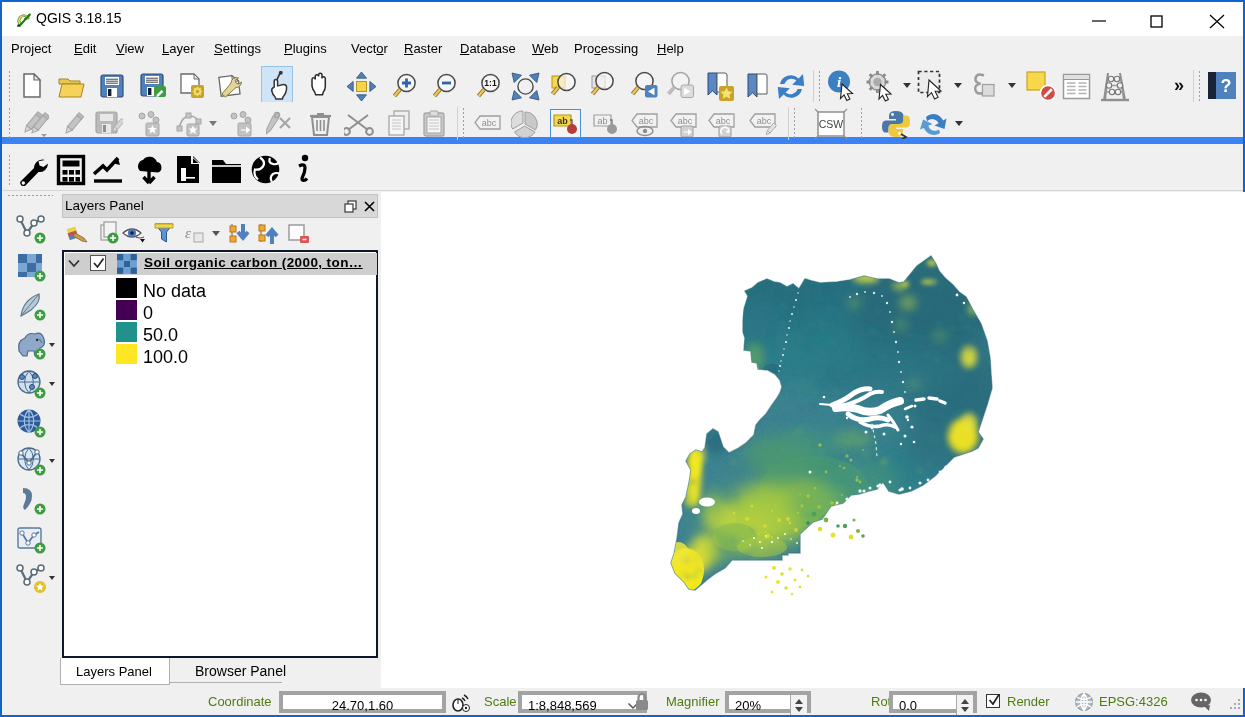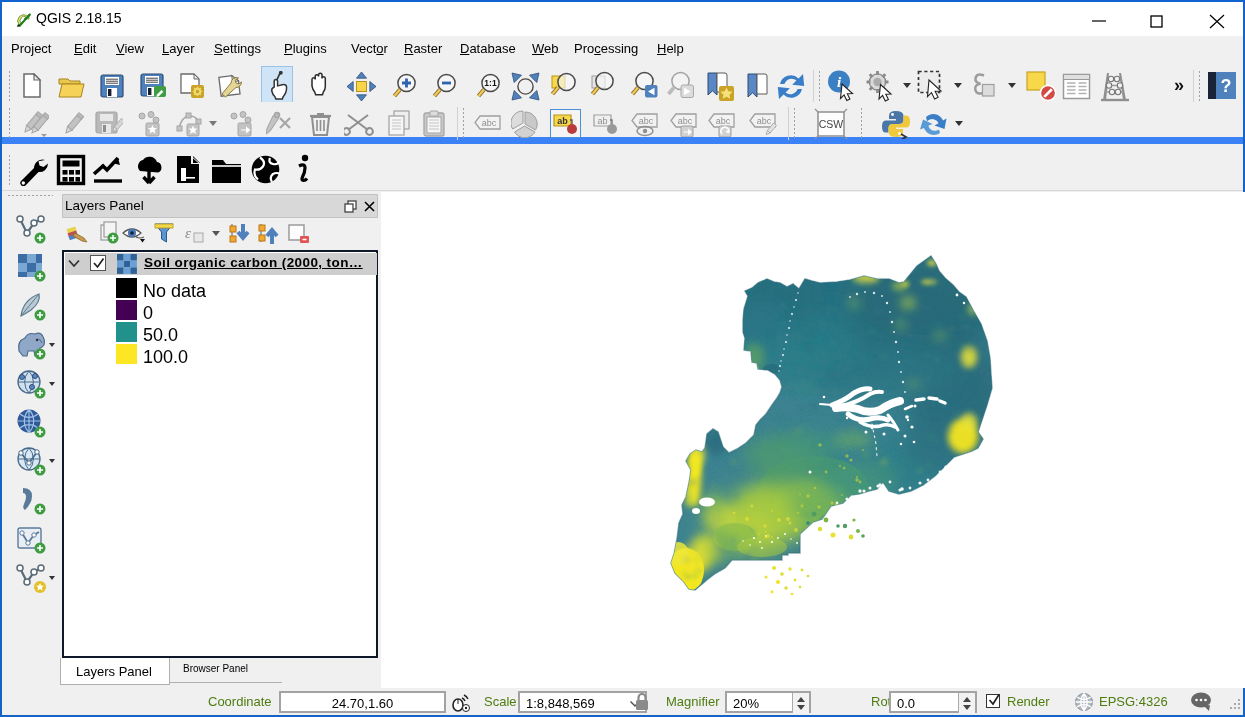--- a/index.html
+++ b/index.html
@@ -20,36 +20,36 @@
 .hgrip{position:absolute;height:3px;background-image:radial-gradient(circle,#9f9f9f 0.9px,transparent 1.1px);background-size:4px 3px}
 .sep{position:absolute;width:1px;background:#d0d0d0}
 .dd{position:absolute;width:0;height:0;border-left:4px solid transparent;border-right:4px solid transparent;border-top:5px solid #333}
 #lefttb{position:absolute;left:0;top:189px;width:57px;height:468px;background:#f0f0f0}
 #dock{position:absolute;left:57px;top:189px;width:322px;height:467px;background:#f0f0f0}
 #dock-title{position:absolute;left:3px;top:3px;width:316px;height:24px;background:#d8d8d8;border:1px solid #c2c2c2}
 #dock-tree{position:absolute;left:3px;top:59px;width:316px;height:408px;background:#fff;border:2px solid #0f172a}
 #canvas{position:absolute;left:379px;top:190px;width:864px;height:496px;background:#fff}
 #tabs{position:absolute;left:57px;top:656px;width:322px;height:31px;background:#f0f0f0}
 #statusbar{position:absolute;left:0;top:687px;width:1241px;height:26px;background:#f0f0f0;font-size:13px}
-.box{background:#fff;border:2px solid #a3a3a3;position:absolute}
+.box{background:#fff;border:4px solid #a3a3a3;position:absolute}
 .sb-label{position:absolute;top:5px;color:#4d7c0f}
 .leg{position:absolute;left:52px;width:21px;height:20px}
 .legt{position:absolute;left:79px;font-size:18px;color:#000}
 .spin{position:absolute;width:0;height:0;border-left:4px solid transparent;border-right:4px solid transparent}
 </style>
 </head>
 <body>
 <div id="win">
 <div id="titlebar">
   <svg class="ic" style="left:13px;top:9px" width="18" height="18" viewBox="0 0 18 18">
     <path d="M4 14 Q1 10 4 6 Q8 2 12 5 L14 3 14 8 9 8 11 6 Q8 4 6 7 Q4 10 6 12 Z" fill="#d7e874" stroke="#5a7a1e" stroke-width="0.7"></path>
     <path d="M3 15 L12 5 L15 2 L16 4 L13 7 L5 16 Z" fill="#1d7c1d"></path>
     <path d="M2 16 L5 15 L3 13 Z" fill="#111"></path>
   </svg>
-  <div id="title-text">QGIS 2.18.15</div>
+  <div id="title-text">QGIS 3.18.15</div>
   <svg class="ic" style="left:1088px;top:12px" width="18" height="14" viewBox="0 0 18 14">
         <line x1="2" y1="7" x2="16" y2="7" stroke="#000" stroke-width="1.2"></line>
       </svg>
   <svg class="ic" style="left:1147px;top:10px" width="16" height="18" viewBox="0 0 16 18">
         <rect x="2" y="4" width="11" height="11" fill="none" stroke="#000" stroke-width="1.3"></rect>
       </svg>
   <svg class="ic" style="left:1206px;top:10px" width="18" height="18" viewBox="0 0 18 18">
         <path d="M2 3 L16 16 M16 3 L2 16" stroke="#000" stroke-width="1.2"></path>
       </svg>
 </div>
@@ -1226,21 +1226,21 @@
         <circle cx="764" cy="575" r="1.5" fill="#e8e232"></circle>
         <circle cx="806" cy="574" r="1.3" fill="#cfdd3a"></circle>
         <circle cx="790" cy="592" r="1.3" fill="#e8e232"></circle>
         <circle cx="800" cy="568" r="1.4" fill="#d8df2e"></circle>
       </svg>
     </div>
 <div id="tabs">
   <div style="position:absolute;left:1px;top:0px;width:110px;height:27px;background:#fff;border:1px solid #b0b0b0;border-top:none"></div>
   <span style="position:absolute;left:17px;top:6px;font-size:13px">Layers Panel</span>
   <div style="position:absolute;left:111px;top:0px;width:112px;height:25px;border-bottom:1px solid #b0b0b0"></div>
-  <span style="position:absolute;left:124px;top:5px;font-size:10px">Browser Panel</span>
+  <span style="position:absolute;left:136px;top:5px;font-size:14px">Browser Panel</span>
 </div>
 <div id="statusbar">
   <span class="sb-label" style="left:206px">Coordinate</span>
   <div class="box" style="left:277px;top:2px;width:167px;height:22px">
         <span style="position:absolute;left:0;top:3px;width:100%;text-align:center">24.70,1.60</span>
       </div>
   <svg class="ic" style="left:448px;top:3px" width="21" height="20" viewBox="0 0 21 20">
         <ellipse cx="8" cy="13" rx="5" ry="6" fill="#fff" stroke="#222" stroke-width="1.6"></ellipse>
         <path d="M8 7 v5" stroke="#222" stroke-width="1"></path>
         <path d="M12 6 a6 6 0 0 1 3 3 M14 3 a9 9 0 0 1 4 4" fill="none" stroke="#222" stroke-width="1.5"></path>

